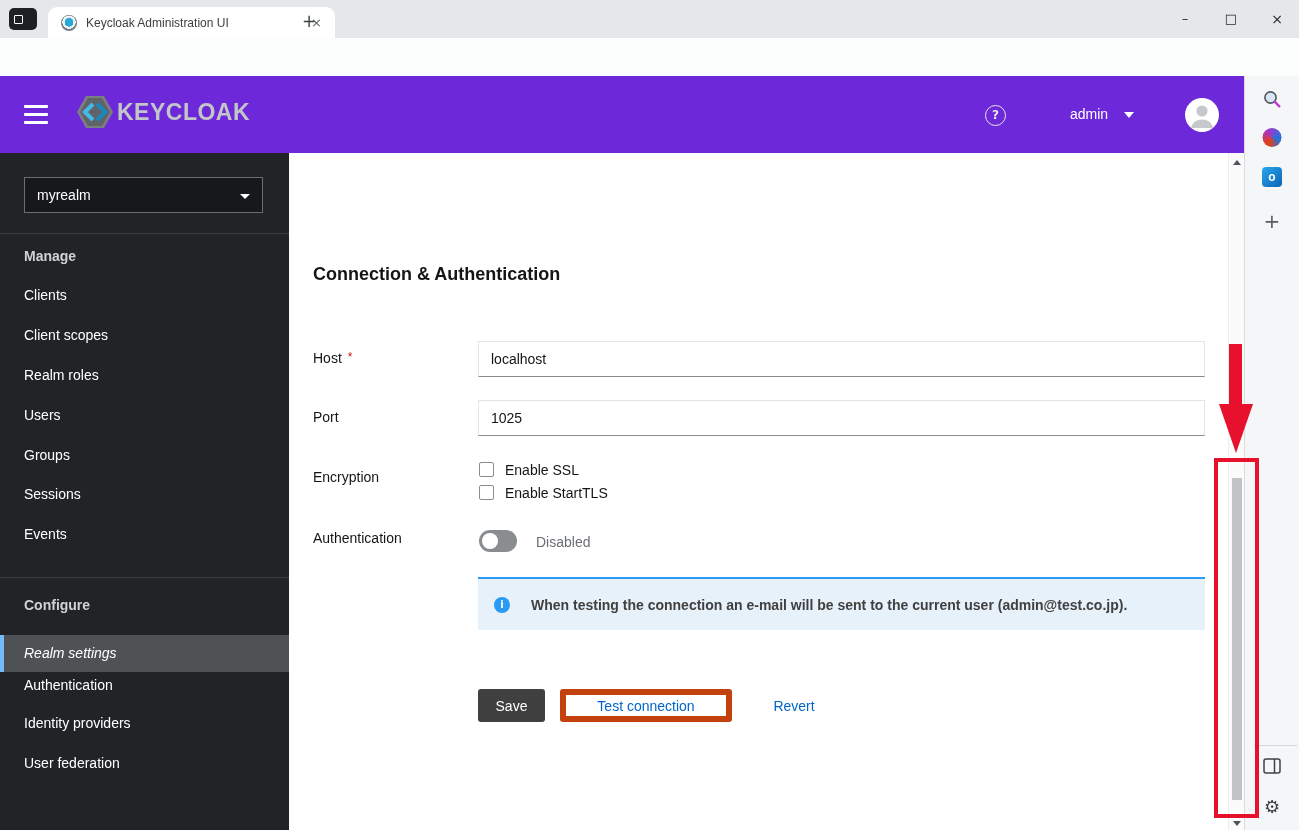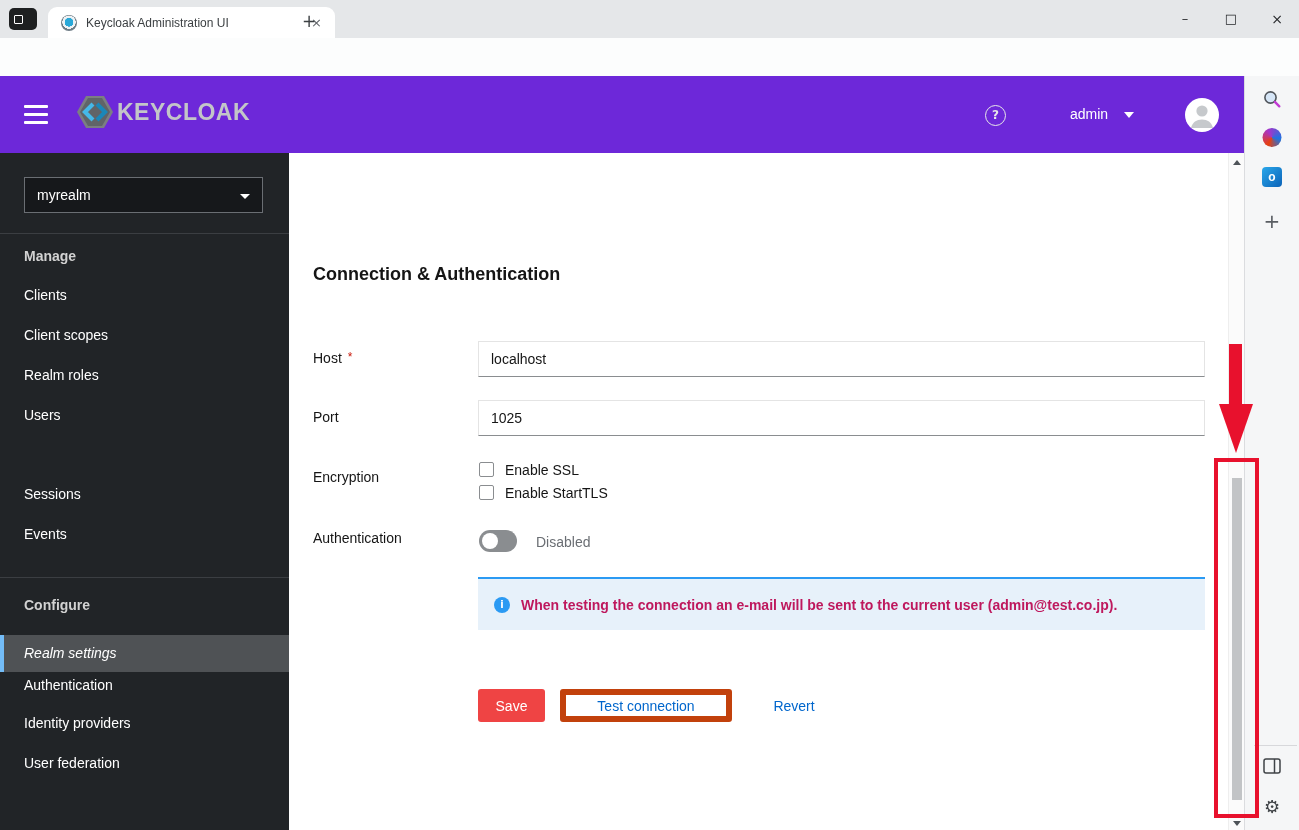--- a/index.html
+++ b/index.html
@@ -70,23 +70,23 @@
   .flabel { position:absolute; left:24px; font-size:14px; color:#151515; }
   .req { color:#c9190b; font-size:12px; margin-left:6px; vertical-align:top; }
   .pf-input { position:absolute; left:189px; width:727px; height:36px; border:1px solid #e4e4e4; border-bottom:1px solid #8a8d90; padding:0 12px; font-size:14px; color:#151515; font-family:"Liberation Sans",sans-serif; background:#fff; }
   .cb { position:absolute; left:190px; width:15px; height:15px; background:#fff; border:1px solid #8a8d90; border-radius:2px; }
   .cb-label { position:absolute; left:216px; font-size:14px; color:#151515; }
   .switch { position:absolute; left:190px; top:377px; width:38px; height:22px; border-radius:11px; background:#8a8d90; }
   .knob { position:absolute; left:3px; top:3px; width:16px; height:16px; border-radius:50%; background:#fff; }
   .switch-label { position:absolute; left:247px; top:381px; font-size:14px; color:#6a6e73; }
   .alert { position:absolute; left:189px; top:424px; width:727px; height:53px; background:#e7f1fa; border-top:2.5px solid #2b9af3; display:flex; align-items:center; padding:0 16px; }
   .info-badge { width:16px; height:16px; border-radius:50%; background:#2b9af3; color:#fff; font-size:10px; font-weight:bold; text-align:center; line-height:16px; flex:0 0 16px; }
-  .alert-title { font-size:14px; font-weight:bold; color:#be185d; margin-left:11px; }
+  .alert-title { font-size:14px; font-weight:bold; color:#404040; margin-left:21px; }
   .btn { position:absolute; top:536px; height:33px; font-size:14px; border-radius:3px; display:flex; align-items:center; justify-content:center; }
-  .btn-save { left:189px; width:67px; background:#ef4444; color:#fff; }
+  .btn-save { left:189px; width:67px; background:#404040; color:#fff; }
   .btn-test { left:271px; width:172px; background:#fff; border:6px solid #c2410c; color:#0066cc; }
   .btn-revert { left:475px; width:60px; color:#0066cc; background:transparent; }
 
   
   .vscroll { width:16px; background:#fbfbfb; border-left:1px solid #eeeeee; position:relative; }
   .sb-arrow { position:absolute; left:4px; width:0; height:0; border-left:4px solid transparent; border-right:4px solid transparent; }
   .sb-up { top:7px; border-bottom:5px solid #4f5459; }
   .sb-down { bottom:4px; border-top:5px solid #4f5459; }
   .sb-thumb { position:absolute; left:2.5px; width:10px; top:325px; height:322px; background:#c2c4c6; }
 
@@ -236,20 +236,21 @@
           <div class="realm-sel">
             <span>myrealm</span>
             <span class="caret"></span>
           </div>
           <div class="side-div" style="top:80px;"></div>
           <div class="sec-label" style="top:95px;text-align:right;">Manage</div>
           <div class="nav-item" style="top:122px;">Clients</div>
           <div class="nav-item" style="top:202px;">Realm roles</div>
           <div class="nav-item" style="top:162px;">Client scopes</div>
           <div class="nav-item" style="top:242px;">Users</div>
+          <div class="nav-item" style="top:282px;">Groups</div>
           <div class="nav-item" style="top:321px;">Sessions</div>
           <div class="nav-item" style="top:361px;">Events</div>
           <div class="side-div" style="top:424px;"></div>
           <div class="sec-label" style="top:444px;">Configure</div>
           <div class="nav-item current" style="top:482px;font-style:italic;">
             <span class="cur-bar"></span>
             <span>Realm settings</span>
           </div>
           <div class="nav-item" style="top:512px;">Authentication</div>
           <div class="nav-item" style="top:550px;">Identity providers</div>

